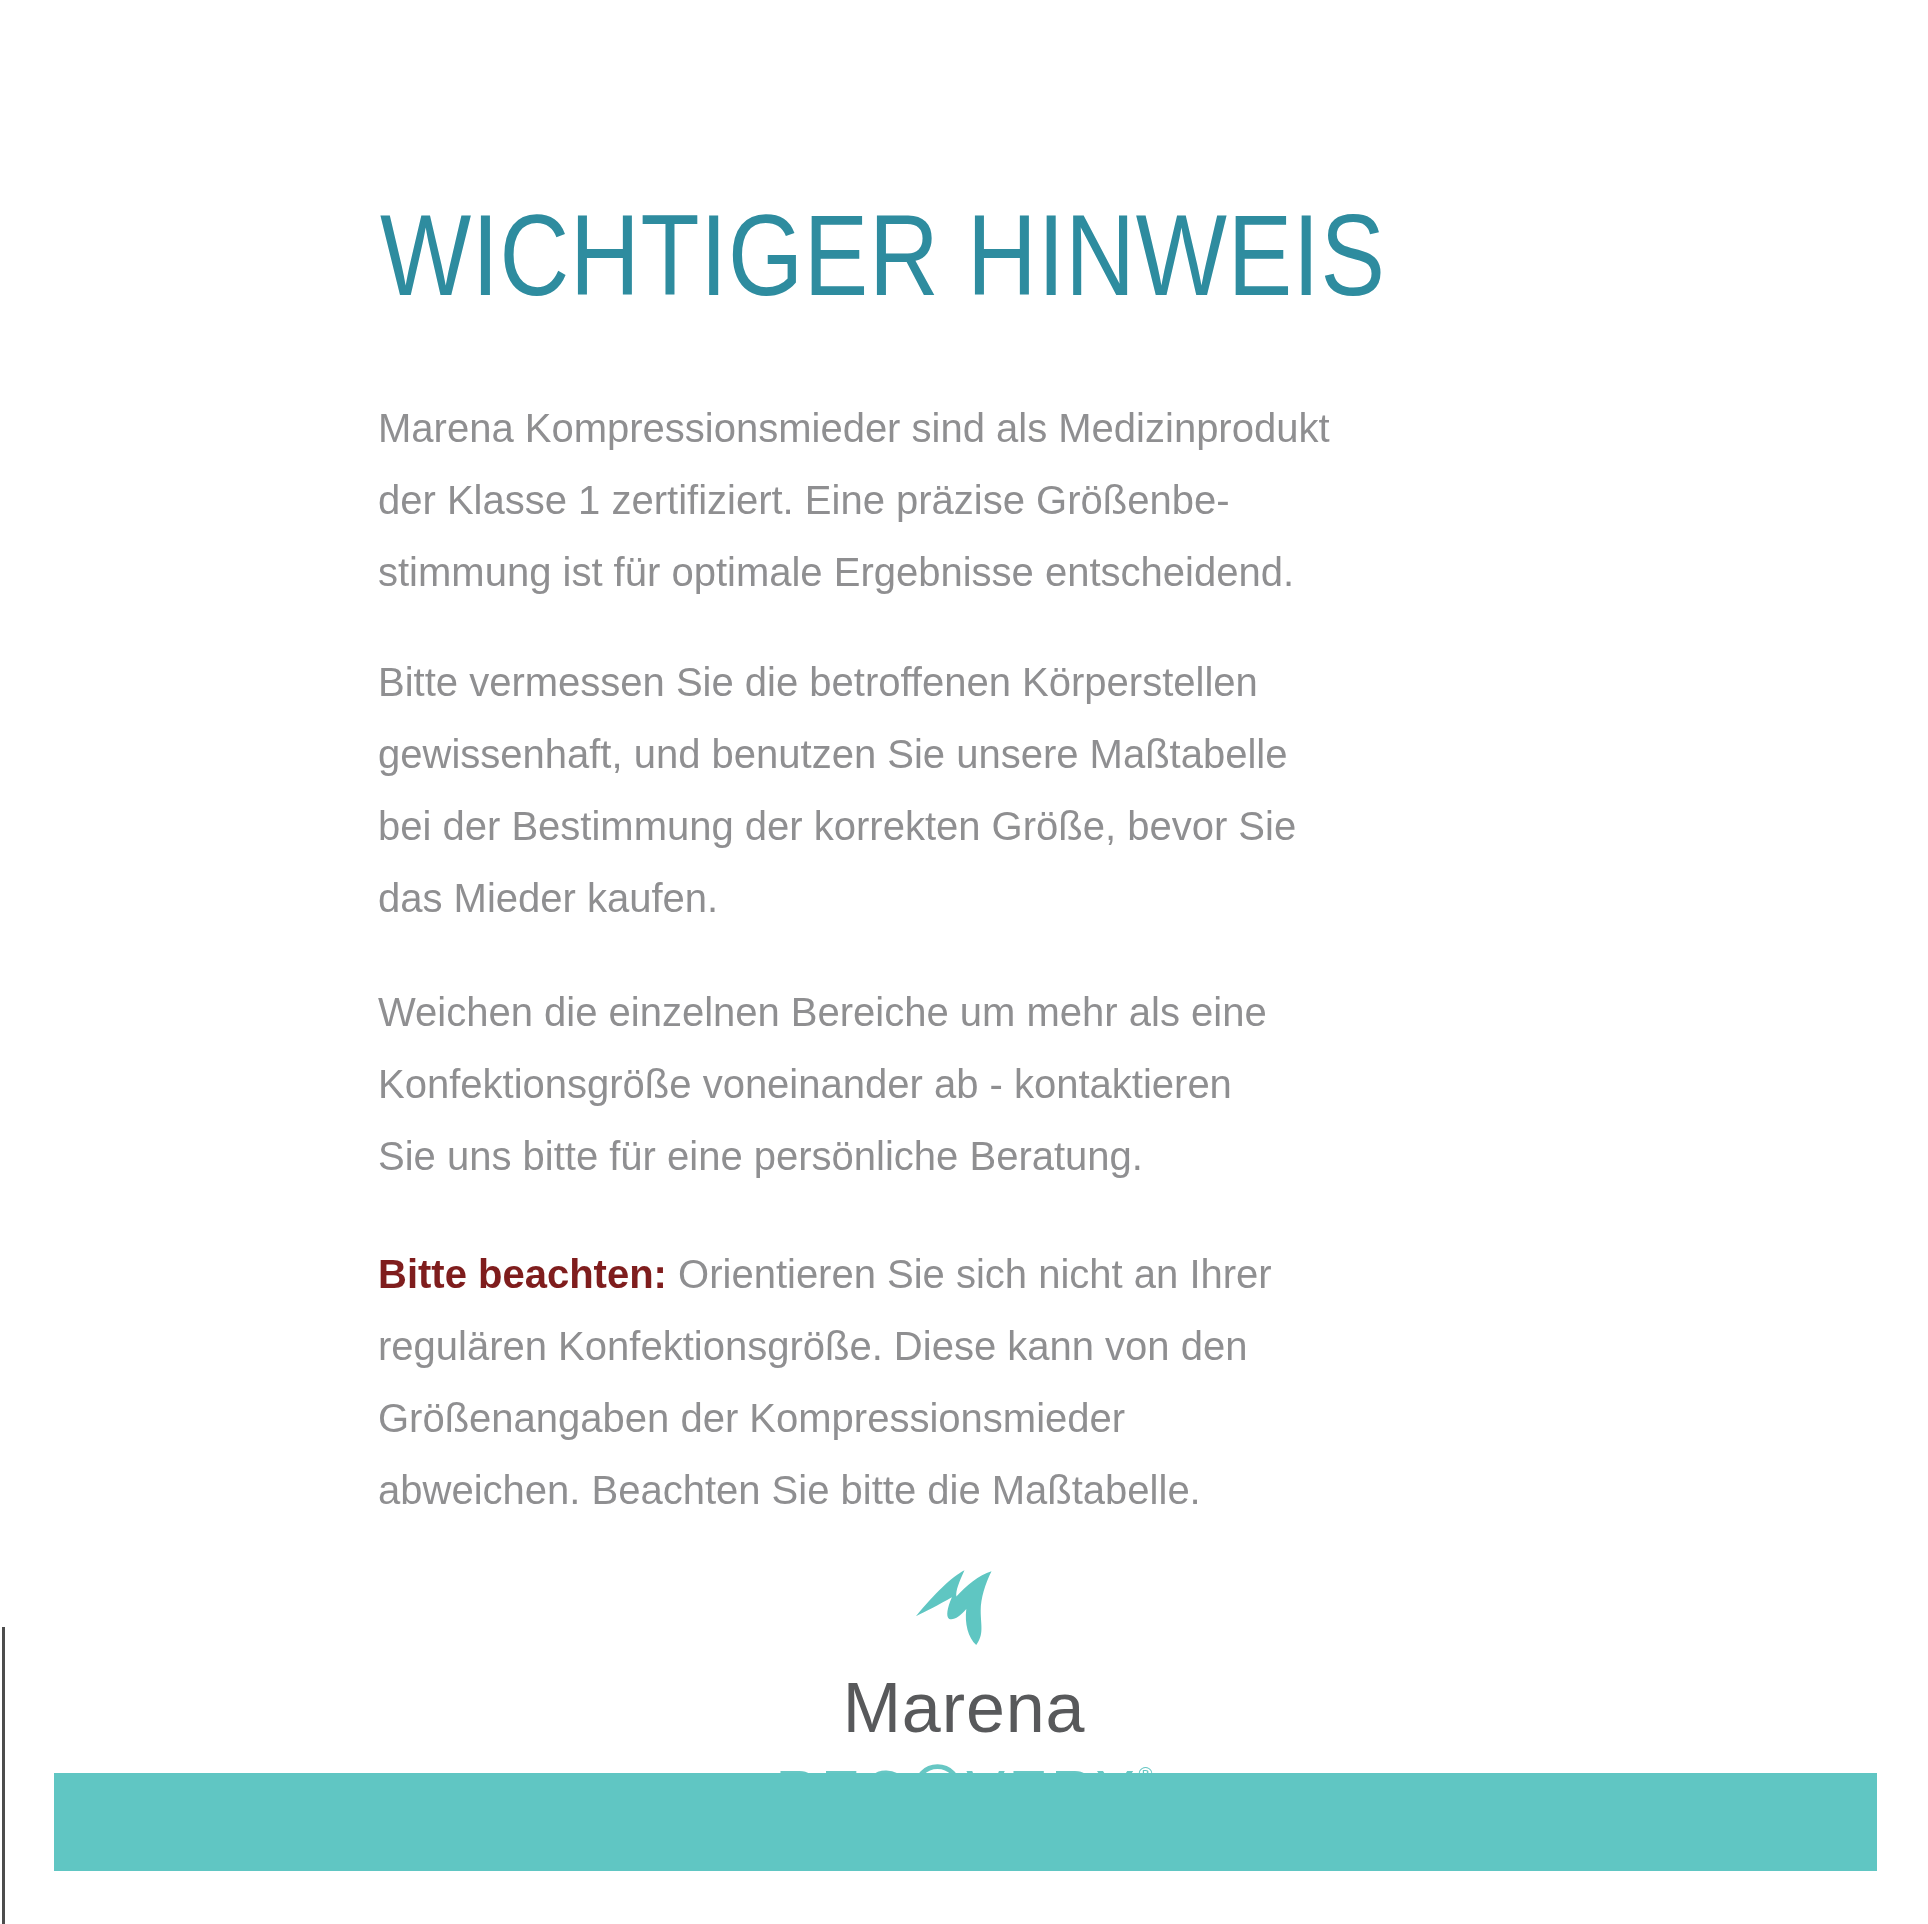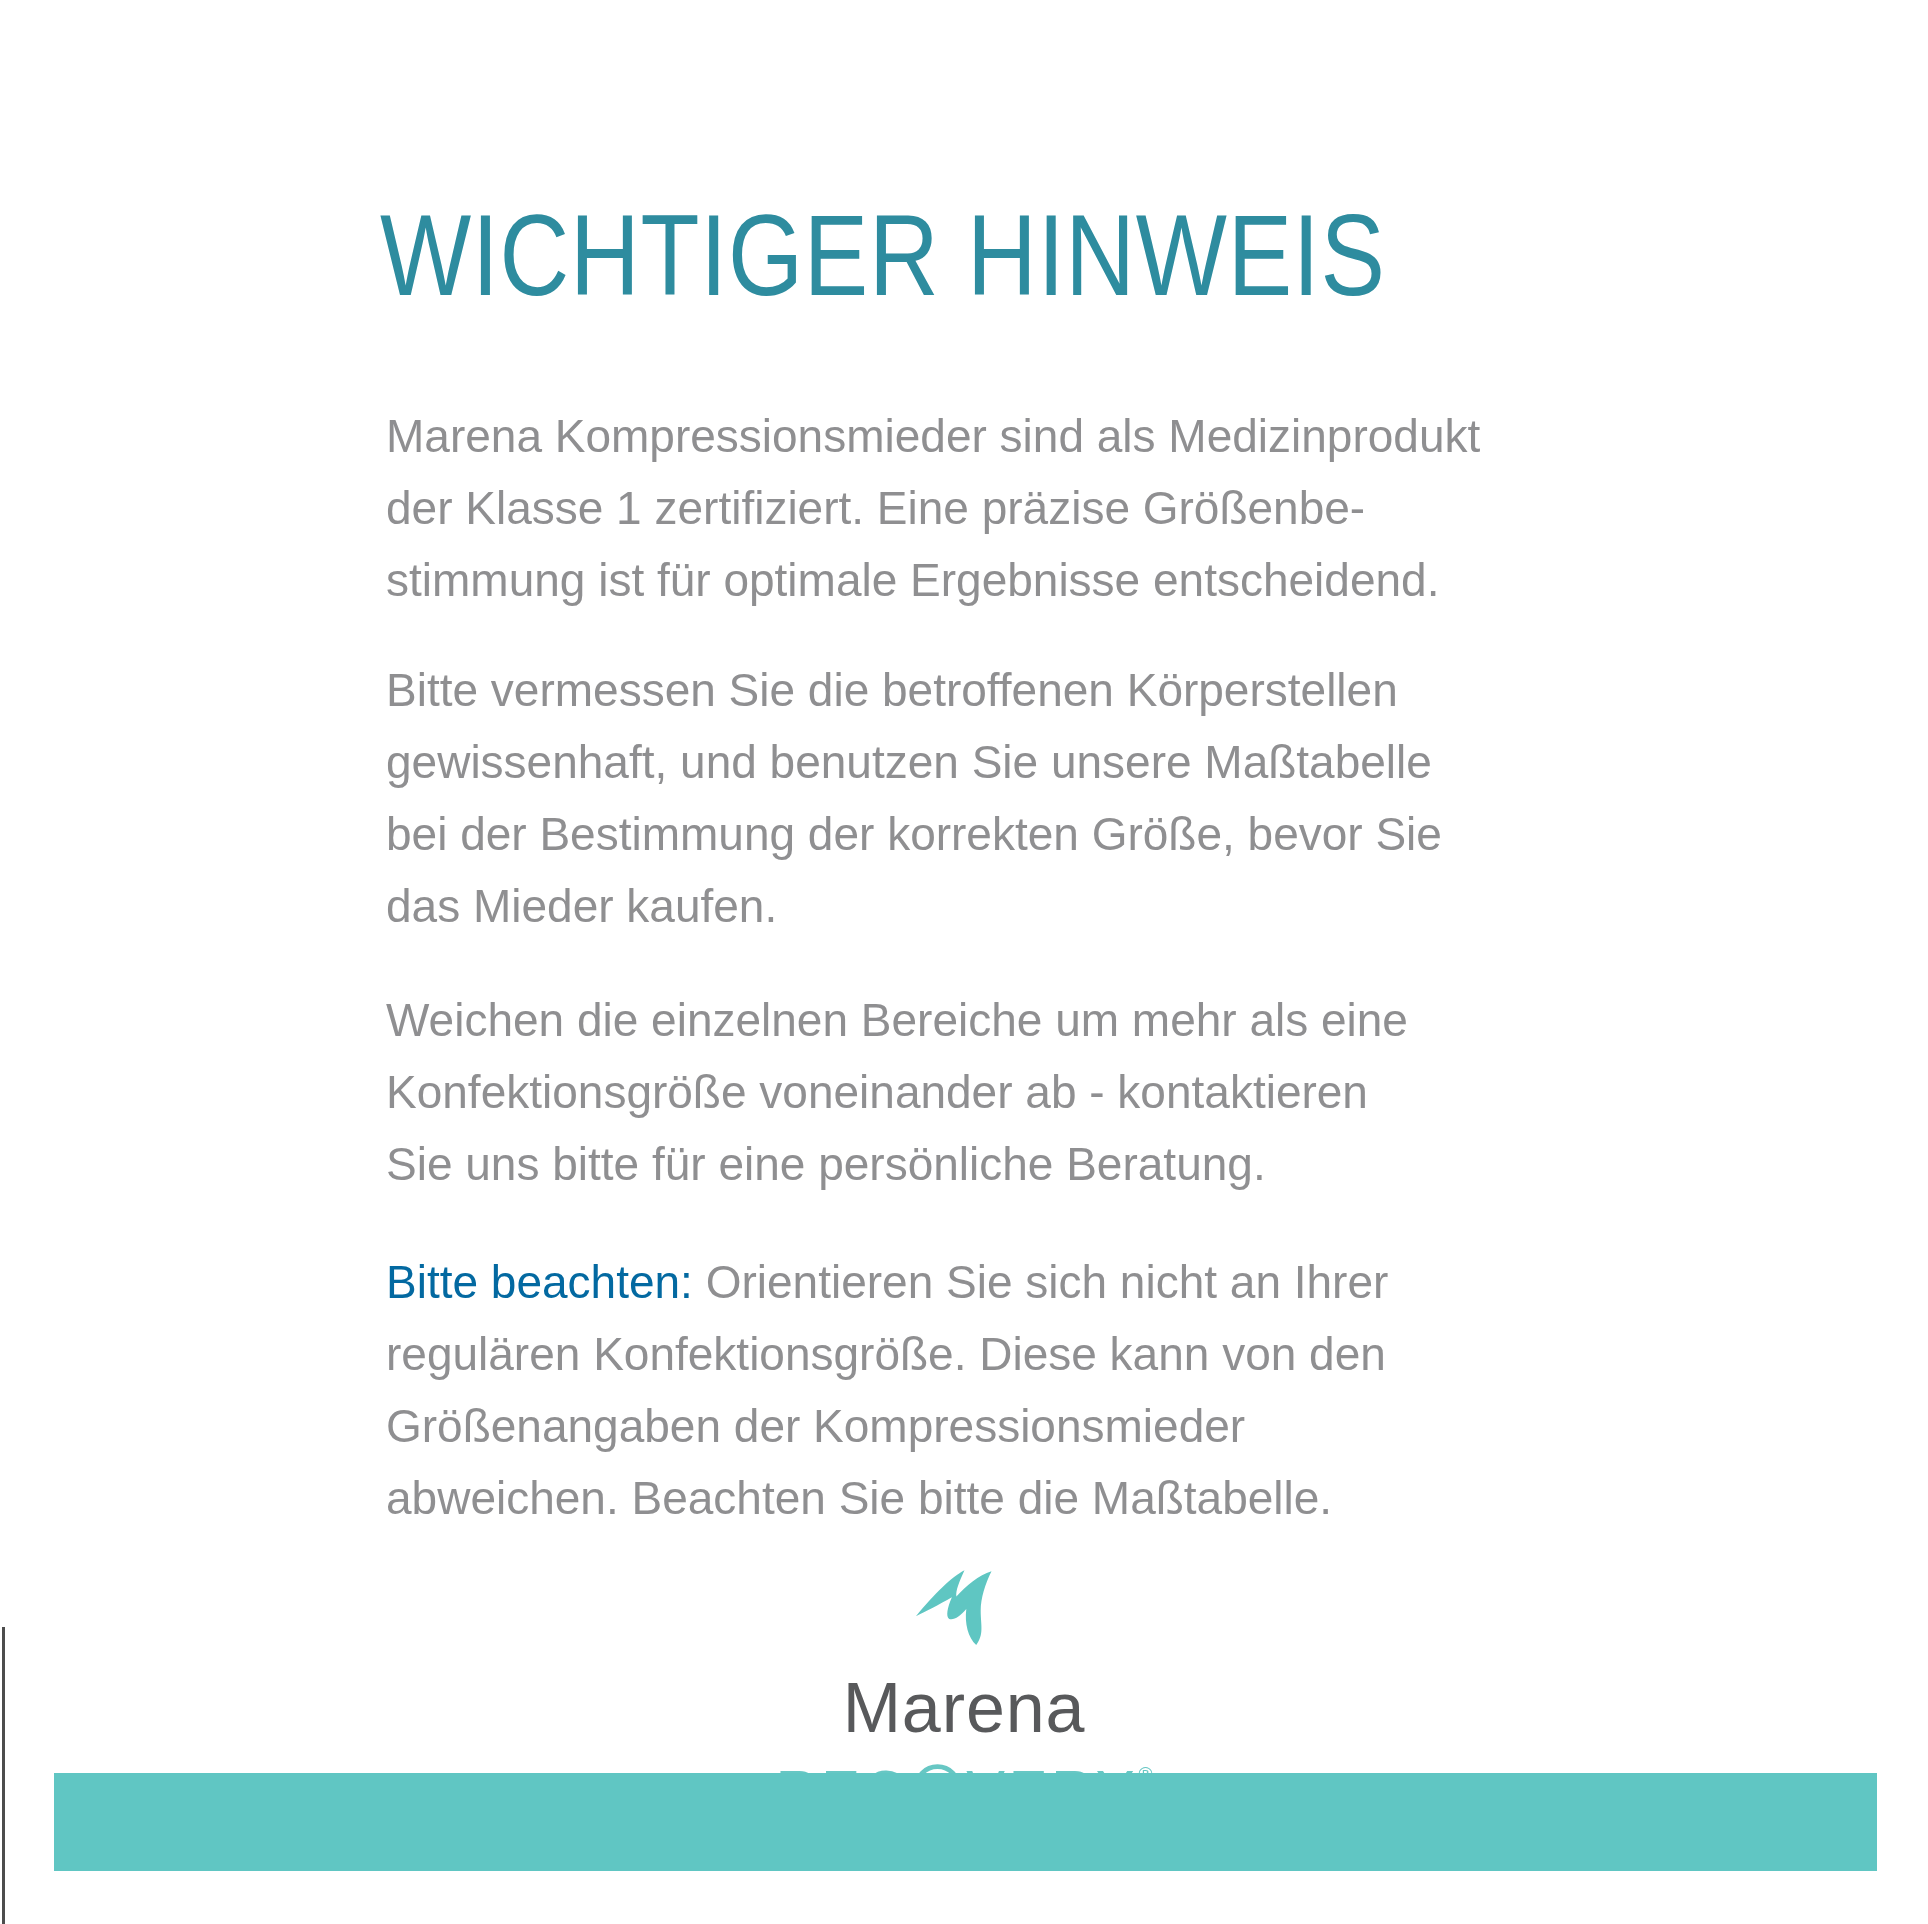--- a/index.html
+++ b/index.html
@@ -9,29 +9,29 @@
   }
   .heading{
     position:absolute;left:372px;top:186px;margin:8px;
     font-size:115px;font-weight:400;line-height:122px;
     color:#2e8c9f;letter-spacing:0.9px;white-space:nowrap;
   }
   .heading .squeeze{
     display:inline-block;transform:scaleX(0.84);transform-origin:left center;
   }
   .para{
-    position:absolute;left:370px;margin:16px;width:1412px;
-    font-size:46px;line-height:72px;color:#8f8f91;font-weight:400;
+    position:absolute;left:370px;margin:8px;width:1412px;
+    font-size:40px;line-height:72px;color:#8f8f91;font-weight:400;
   }
   .pre{white-space:pre-line;}
   .p1{top:384px;}
   .p2{top:638px;}
   .p3{top:968px;}
   .p4{top:1230px;}
-  .note-lead{color:#0369a1;font-weight:400;}
+  .note-lead{color:#7f1d1d;font-weight:700;}
   .logo{
     position:absolute;top:1637px;left:0;width:1928px;height:113px;
     display:flex;align-items:center;justify-content:center;gap:19px;flex-direction:column;
   }
   .logo .mark{width:115px;height:90px;flex:0 0 auto;margin-top:-3.8px;}
   .brand-text{
     font-size:70px;color:#58595b;letter-spacing:0.9px;line-height:1;
     display:inline-block;
   }
   .product-wrap{

